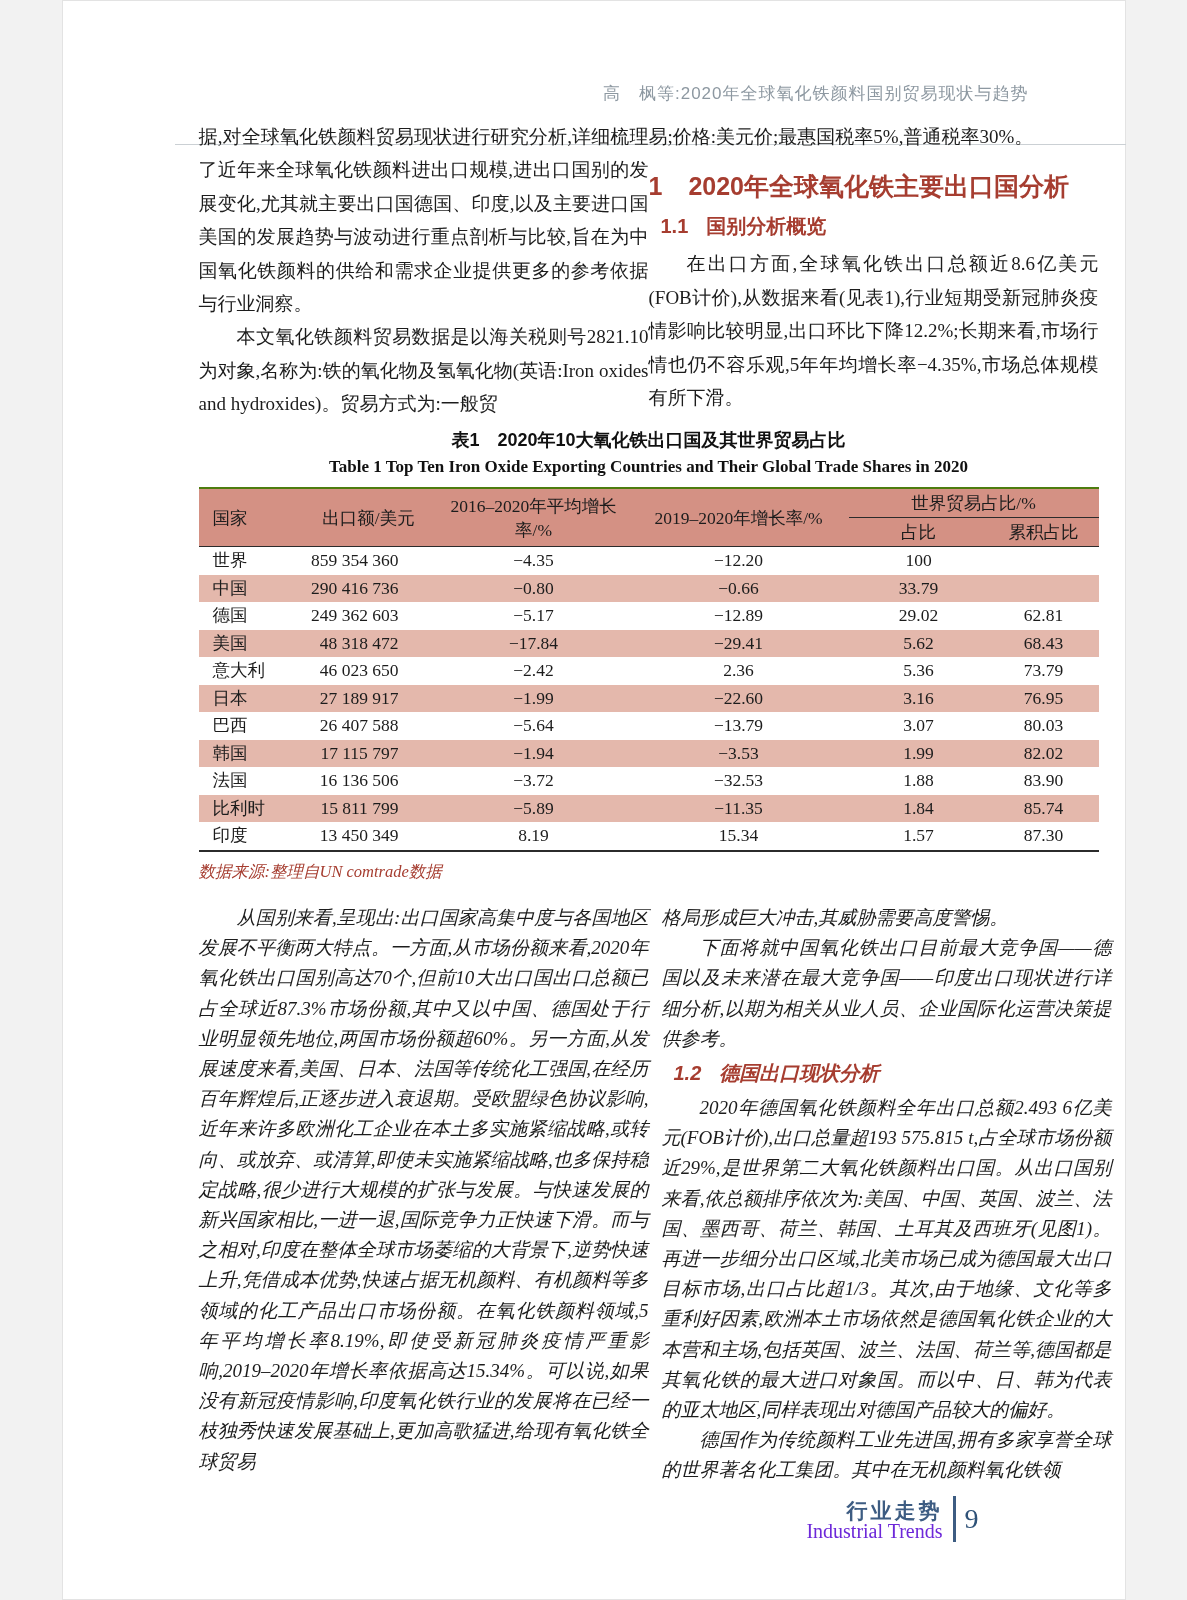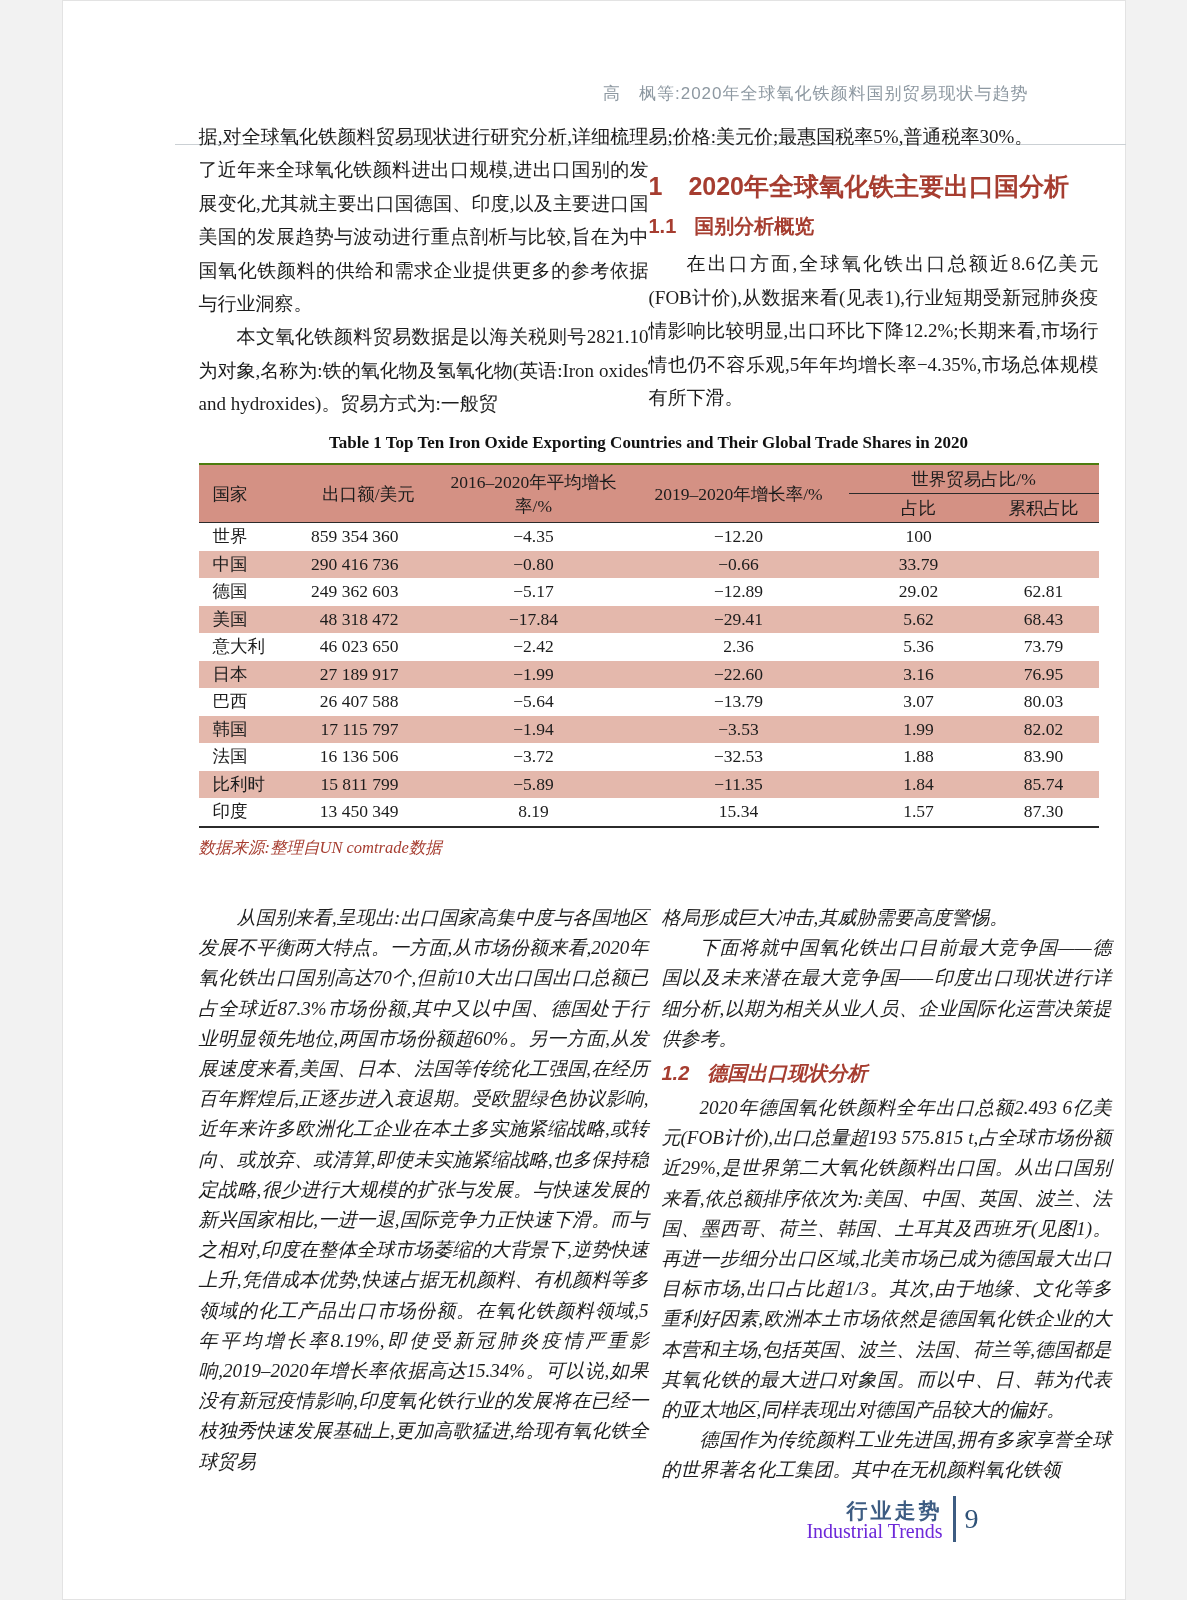--- a/index.html
+++ b/index.html
@@ -26,21 +26,21 @@
     display:flex;align-items:baseline;margin:16px 0 8px;
     font-family:"Liberation Sans","DejaVu Sans",sans-serif;
     font-size:25px;font-weight:bold;color:#a63d30;line-height:34px;
   }
   h1.sec .num{margin-right:26px;}
   h2.sec{
     display:flex;align-items:baseline;margin:2px 0 6px;
     font-family:"Liberation Sans","DejaVu Sans",sans-serif;
     font-size:20px;font-weight:bold;color:#a63d30;line-height:30px;
   }
-  h2.sec .num{margin-right:18px;}
+  h2.sec .num{margin-right:18px;margin-left:12px;}
 
   
   .table-block{position:absolute;top:428px;left:137px;width:900px;background:#ffffff;z-index:2;padding-bottom:4px;}
   .cap-cn{
     text-align:center;font-family:"Liberation Sans","DejaVu Sans",sans-serif;
     font-weight:bold;font-size:18px;color:#111;
   }
   .cap-en{text-align:center;font-weight:bold;font-size:17px;margin-top:5px;color:#111;}
   table{
     width:900px;border-collapse:collapse;margin-top:10px;table-layout:fixed;
@@ -99,20 +99,21 @@
       </h1>
       <h2 class="sec">
         <span class="num">1.1</span>
         <span>国别分析概览</span>
       </h2>
       <p class="ind">在出口方面,全球氧化铁出口总额近8.6亿美元(FOB计价),从数据来看(见表1),行业短期受新冠肺炎疫情影响比较明显,出口环比下降12.2%;长期来看,市场行情也仍不容乐观,5年年均增长率−4.35%,市场总体规模有所下滑。</p>
     </div>
   </div>
 
   <div class="table-block">
+    <div class="cap-cn">表1　2020年10大氧化铁出口国及其世界贸易占比</div>
     <div class="cap-en">Table 1 Top Ten Iron Oxide Exporting Countries and Their Global Trade Shares in 2020</div>
     <table>
       <colgroup>
         <col class="w0">
           <col class="w1">
           <col class="w2">
           <col class="w3">
           <col class="w4">
           <col class="w5">
       </colgroup>

